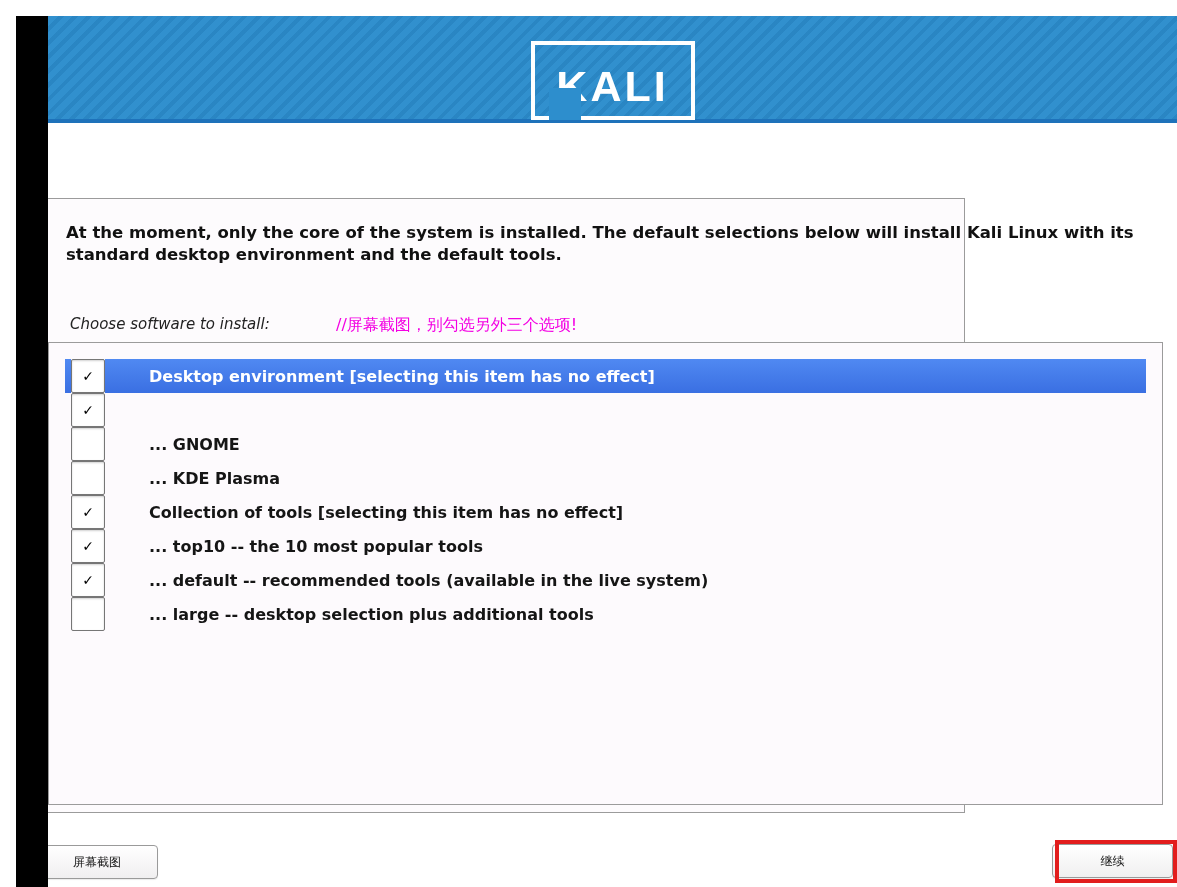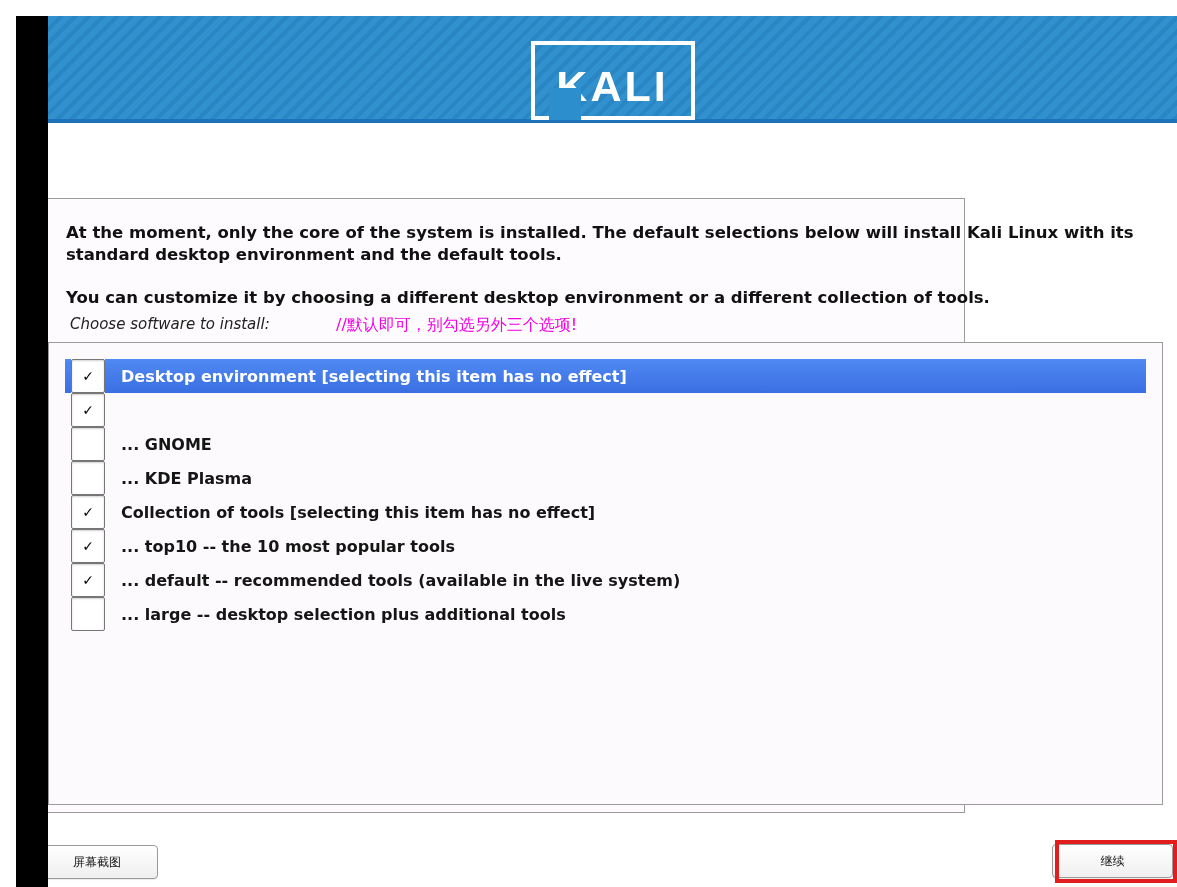--- a/index.html
+++ b/index.html
@@ -56,21 +56,21 @@
   .list-row { display:flex; align-items:center; height:34px; padding-left:6px; cursor:default; }
   .list-row.selected { background:linear-gradient(#5089f2,#3a6fe2); }
   .cb-wrap { width:23px; height:23px; display:flex; align-items:center; justify-content:center; border:1px dotted transparent; }
   .cb-wrap.focused { border:1px dotted rgba(255,255,255,0.95); }
   .cb {
     width:17px; height:17px; background:#ffffff; border:1px solid #767676; border-radius:2px;
     display:flex; align-items:center; justify-content:center;
     font-size:14px; font-weight:bold; color:#000; line-height:1;
     box-shadow:inset 0 1px 2px rgba(0,0,0,0.18);
   }
-  .row-label { margin-left:0; font-size:16px; font-weight:bold; color:#151515; white-space:nowrap; }
+  .row-label { margin-left:28px; font-size:16px; font-weight:bold; color:#151515; white-space:nowrap; }
   .list-row.selected .row-label { color:#ffffff; }
 
   
   .btn {
     position:absolute; border:1px solid #9a9a9a; border-radius:4px;
     background:linear-gradient(#ffffff,#f0eff0);
     font-size:12px; color:#111;
     display:flex; align-items:center; justify-content:center;
     box-shadow:0 1px 1px rgba(0,0,0,0.08);
   }
@@ -94,23 +94,22 @@
       <div class="logo-text">KALI</div>
     </div>
     <div class="logo-sub">BY OFFENSIVE SECURITY</div>
   </div>
 </div>
 
 <div class="page-title">软件选择</div>
 
 <div class="frame">
   <div class="p1">At the moment, only the core of the system is installed. The default selections below will install Kali Linux with its standard desktop environment and the default tools.</div>
-  <div class="p2">You can customize it by choosing a different desktop environment or a different collection of tools.</div>
   <div class="choose-label">Choose software to install:</div>
-  <div class="annotation">//默认即可，别勾选另外三个选项!</div>
+  <div class="annotation">//屏幕截图，别勾选另外三个选项!</div>
   <div class="listbox">
       <div class="list-row selected">
         <span class="cb-wrap focused">
           <span class="cb">✓</span>
         </span>
         <span class="row-label">Desktop environment [selecting this item has no effect]</span>
       </div>
       <div class="list-row">
         <span class="cb-wrap">
           <span class="cb">✓</span>

